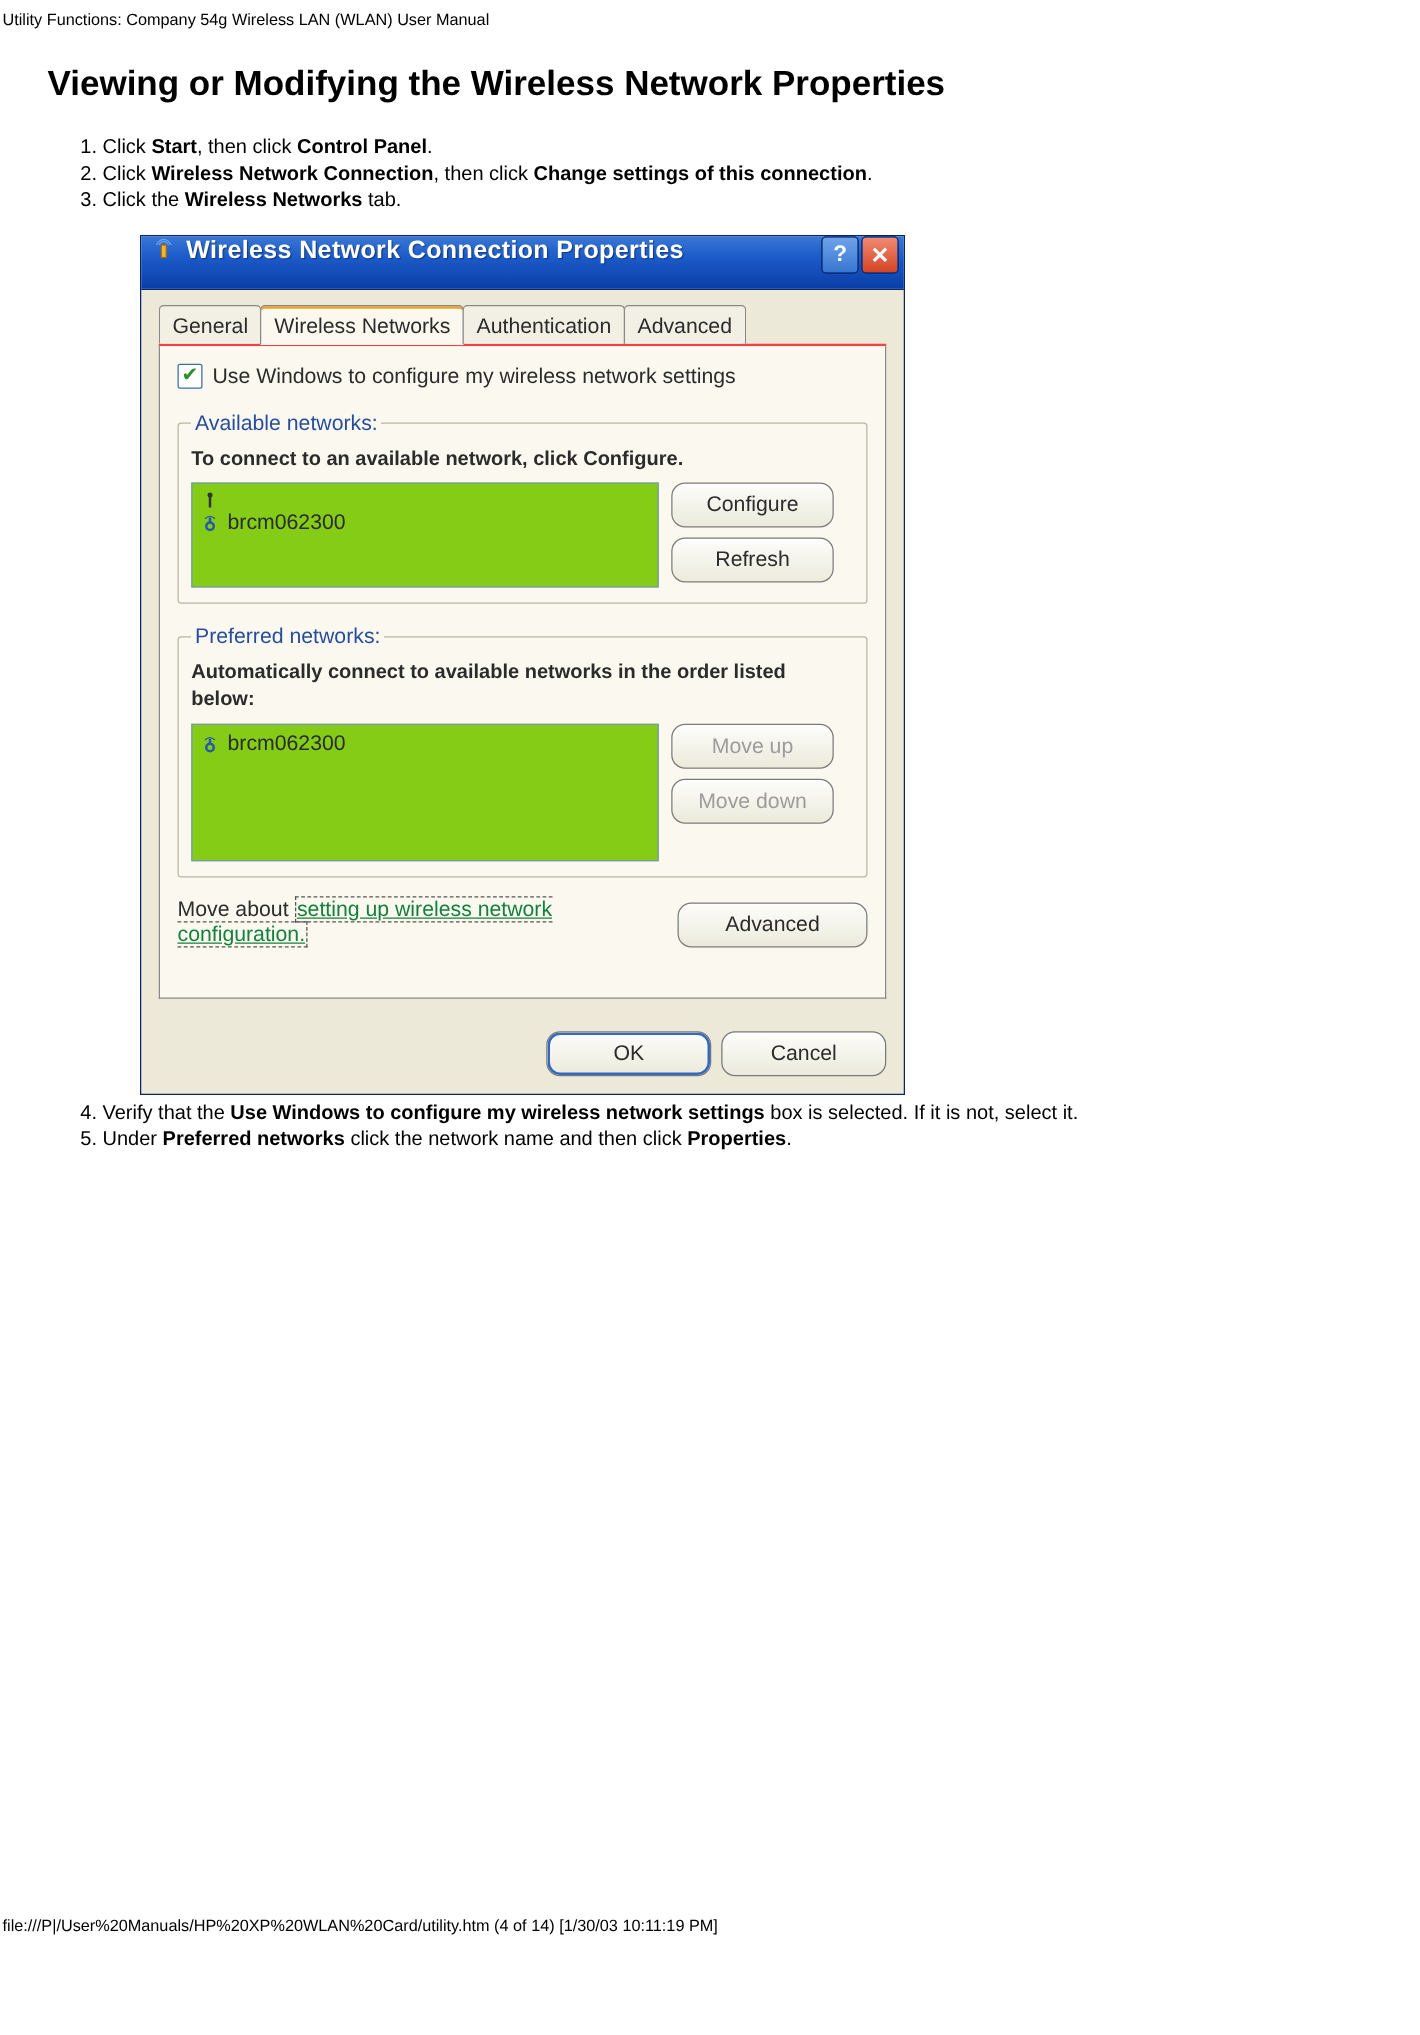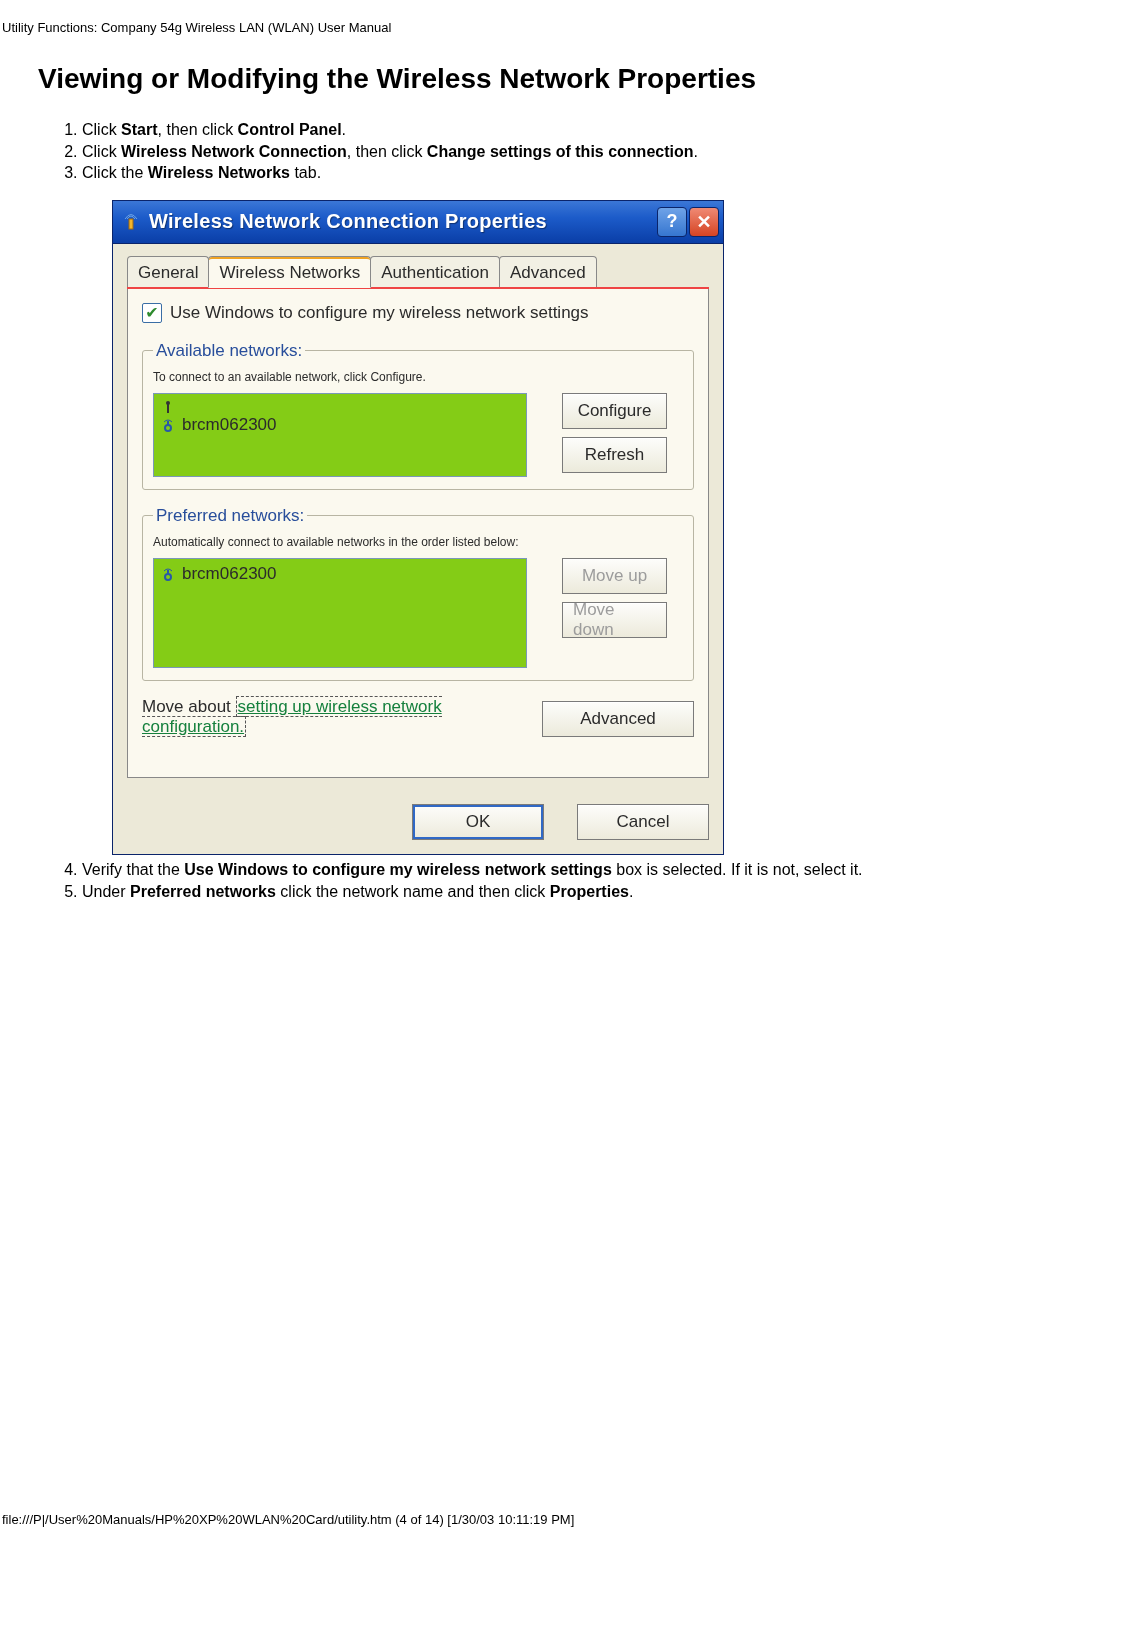--- a/index.html
+++ b/index.html
@@ -5,21 +5,21 @@
     body {
       font-family: Arial, Helvetica, sans-serif;
       margin: 0;
       padding: 0;
       font-size: 16px;
       color: #000;
       width: 1136px;
     }
     .page-header {
       font-size: 13px;
-      padding: 20px 8px 0 2px;
+      padding: 8px 8px 0 2px;
     }
     .content {
       padding: 0 0 0 38px;
     }
     h2.section-title {
       font-size: 28px;
       color: #000;
       margin: 28px 0 24px 0;
       font-weight: bold;
     }
@@ -38,21 +38,20 @@
     
     .xp-dialog {
       width: 610px;
       margin: 16px 0 4px 74px;
       border: 1px solid #0a246a;
       background: #ece9d8;
       box-shadow: none;
     }
     .titlebar {
       display: flex;
-      align-items: center;
       height: 42px;
       background: linear-gradient(to bottom, #3b77d6 0%, #1c5bc9 40%, #0a3ea7 100%);
       padding: 0 4px 0 8px;
       border-bottom: 1px solid #0a246a;
     }
     .titlebar-icon {
       width: 20px;
       height: 20px;
       margin-right: 8px;
       display: flex;
@@ -152,24 +151,25 @@
       border-radius: 3px;
       padding: 8px 26px 12px 10px;
       margin: 0 0 16px 0;
     }
     fieldset.group legend {
       font-size: 17px;
       color: #284e9b;
       padding: 0 3px;
     }
     .group-text {
-      font-size: 12px;
+      font-size: 16px;
       color: #2b2b2b;
       margin: 0 0 8px 0;
       line-height: 1.35;
+      font-weight: bold;
     }
     .row-flex { display:flex; gap: 10px; align-items:flex-start; }
     .listbox {
       flex: 1;
       height: 74px;
       border: 1px solid #7a98b9;
       background: #84cc16;
       padding: 4px 6px;
       overflow: hidden;
     }
@@ -188,30 +188,29 @@
     }
     .side-btns {
       display:flex;
       flex-direction: column;
       gap: 8px;
       width: 130px;
     }
     .xp-button {
       height: 34px;
       border: 1px solid #7a7a7a;
-      border-radius: 0;
+      border-radius: 11px;
       background: linear-gradient(to bottom, #fdfdfb, #eceadb);
       font-size: 17px;
       color: #2b2b2b;
       display:flex;
       align-items:center;
       justify-content:center;
       padding: 0 10px;
       box-shadow: 0 1px 0 #fff inset;
-      margin-left: 25px;
     }
     .xp-button.disabled {
       color: #9c9c9c;
     }
     .xp-button.default {
       box-shadow: 0 0 0 2px #3069c6 inset;
     }
     .hr-row {
       display:flex;
       gap: 8px;

